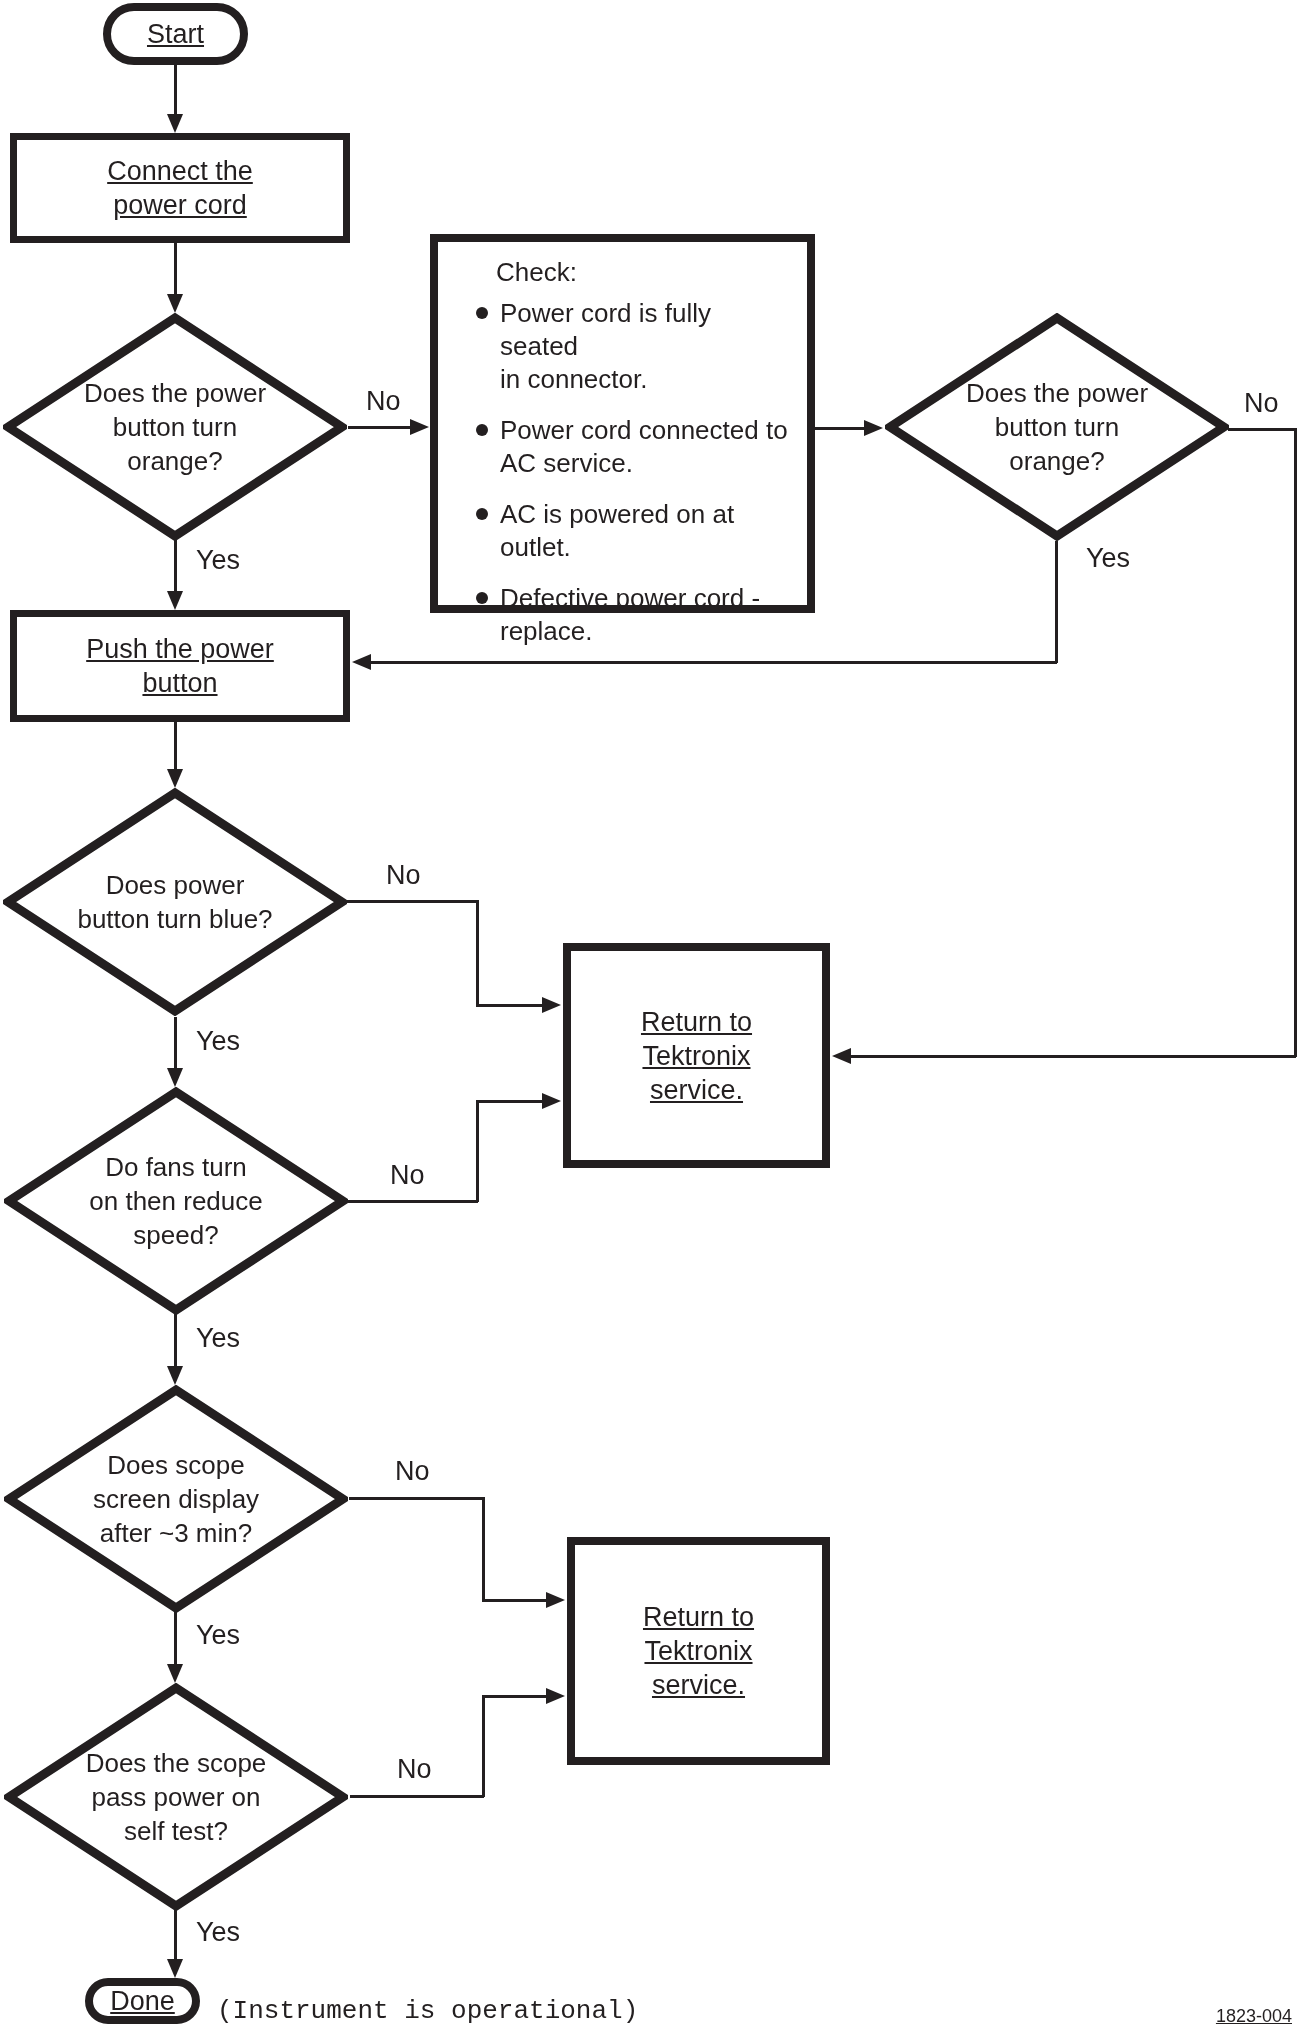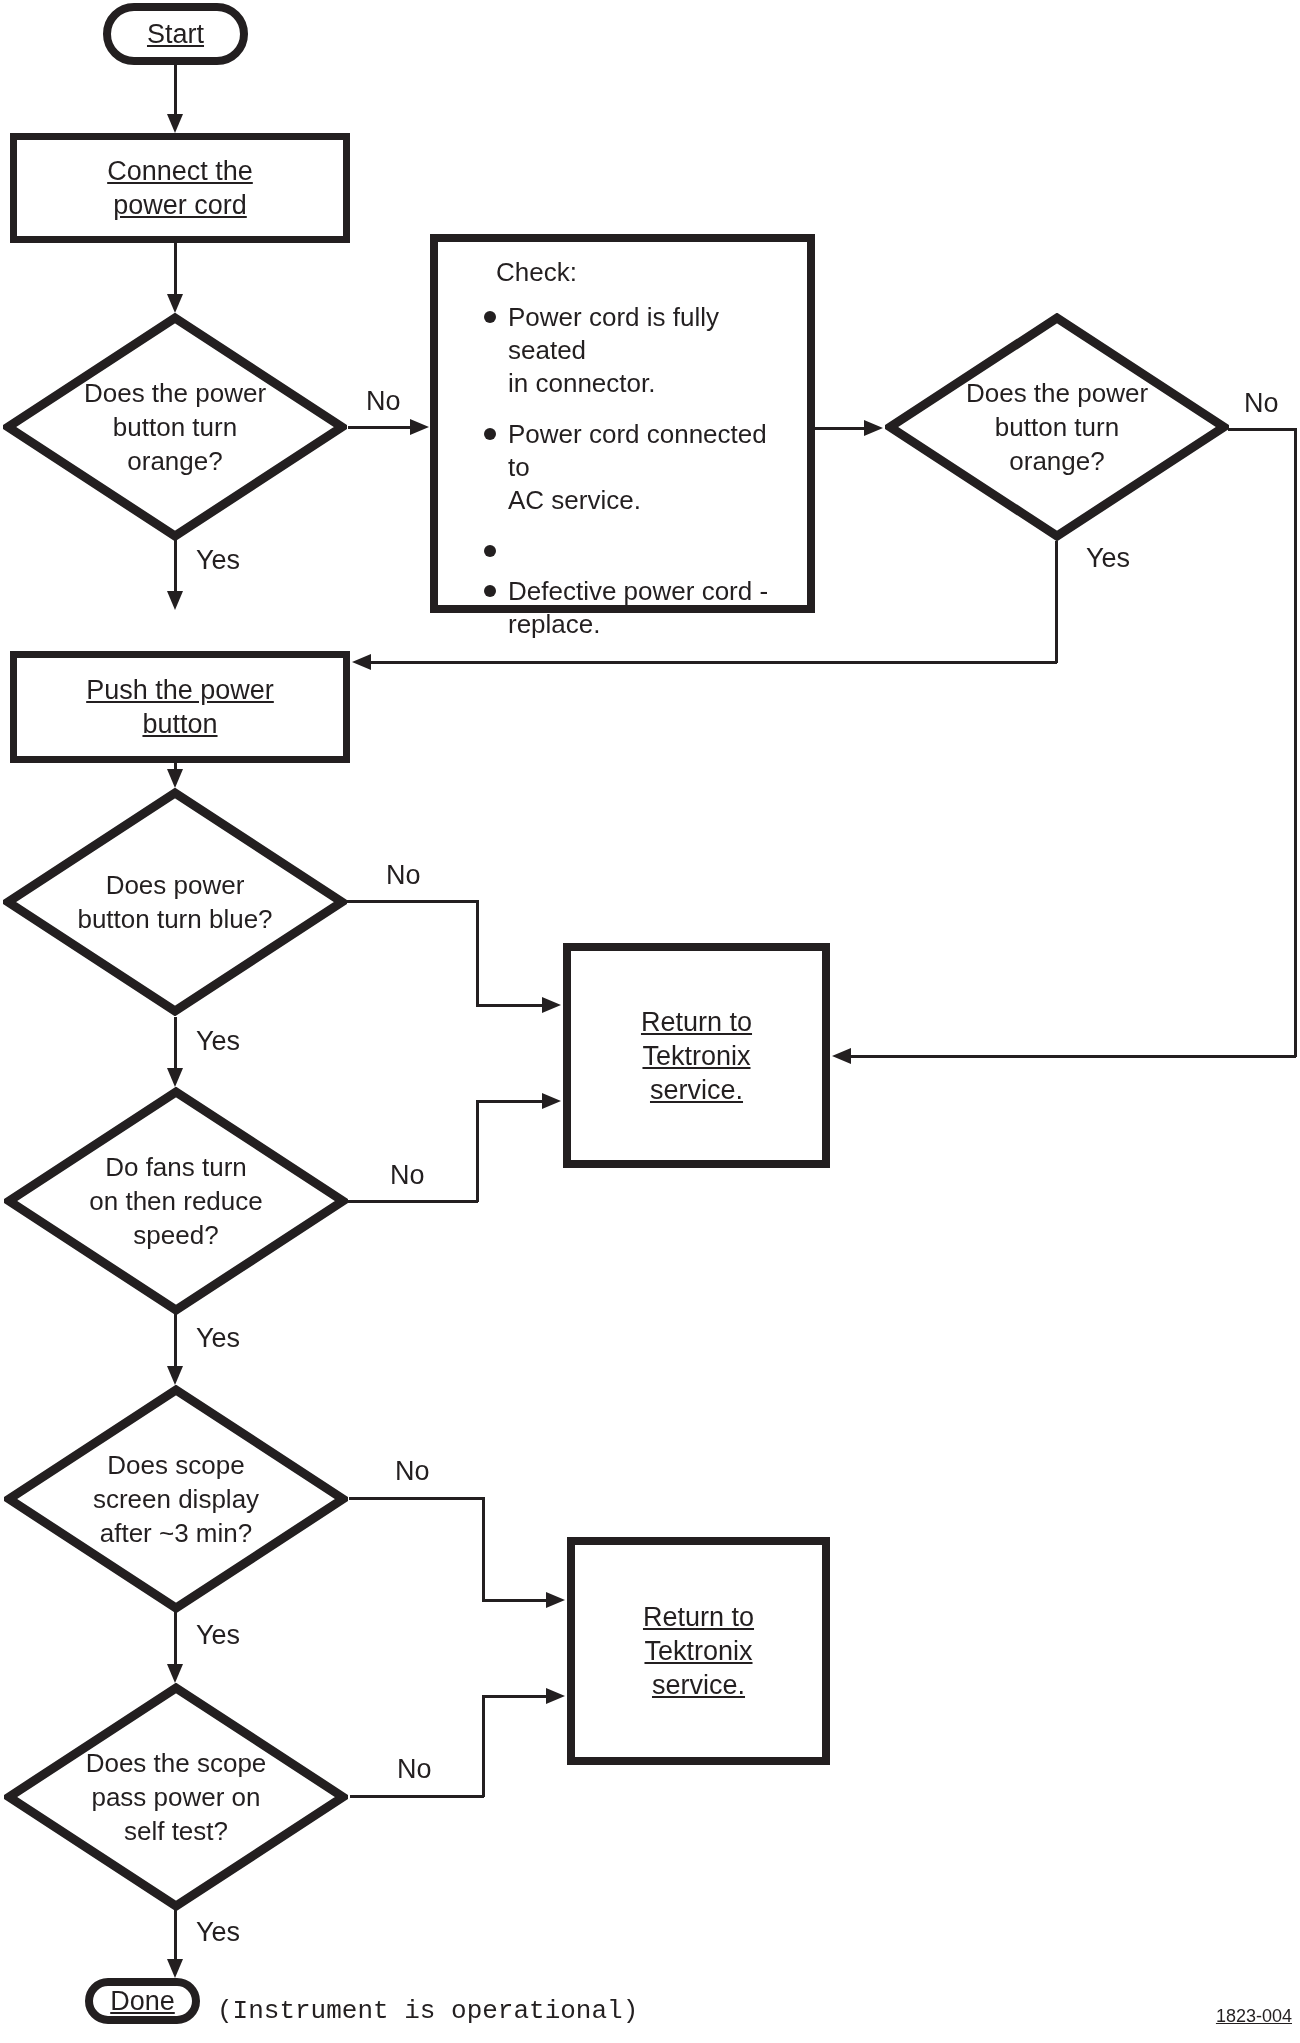--- a/index.html
+++ b/index.html
@@ -30,21 +30,21 @@
   .diamond .dlabel {
     position:absolute; inset:0; display:flex; align-items:center; justify-content:center;
     text-align:center; font-size:26px; line-height:34px; white-space:pre-line;
   }
   
   .checkbox-node {
     position:absolute; background:var(--paper); border:8px solid var(--ink);
     font-size:26px; line-height:33px; padding:14px 10px 10px 24px; text-align:left;
   }
   .checkbox-node .ck-title { margin:0 0 8px 34px; white-space:pre-line; }
-  .checkbox-node ul { list-style:none; margin:12px; padding:0; }
+  .checkbox-node ul { list-style:none; margin:4px; padding:0; }
   .checkbox-node li { display:flex; margin:0 0 18px 0; }
   .bullet-dot {
     flex:0 0 auto; width:12px; height:12px; border-radius:50%;
     background:var(--ink); margin:10px 12px 0 10px;
   }
   .ck-text { white-space:pre-line; }
   
   .edge-label { position:absolute; font-size:27px; line-height:30px; }
   .caption { position:absolute; font-size:26px;font-family:Liberation Mono, monospace; }
   .fignum { position:absolute; font-size:18px;text-decoration:underline; }
@@ -149,39 +149,41 @@
         <span class="ck-text">Power cord is fully seated
 in connector.</span>
       </li>
       <li>
         <span class="bullet-dot"></span>
         <span class="ck-text">Power cord connected to
 AC service.</span>
       </li>
       <li>
         <span class="bullet-dot"></span>
+        <span class="ck-text">AC is powered on at
+outlet.</span>
       </li>
       <li>
         <span class="bullet-dot"></span>
         <span class="ck-text">Defective power cord -
 replace.</span>
       </li>
     </ul>
   </div>
 
   <div class="diamond" style="left:885px; top:313px; width:344px; height:228px;">
     <svg width="344" height="228" viewBox="0 0 344 228">
       <polygon points="172,5 339,114 172,223 5,114" fill="#ffffff" stroke="#231f20" stroke-width="9"></polygon>
     </svg>
     <div class="dlabel">Does the power
 button turn
 orange?</div>
   </div>
 
-  <div class="node" style="left:10px; top:610px; width:340px; height:112px;margin-top:41px;">
+  <div class="node" style="left:10px; top:610px; width:340px; height:112px;">
     <span>Push the power
 button</span>
   </div>
 
   <div class="diamond" style="left:3px; top:788px; width:344px; height:228px;">
     <svg width="344" height="228" viewBox="0 0 344 228">
       <polygon points="172,5 339,114 172,223 5,114" fill="#ffffff" stroke="#231f20" stroke-width="9"></polygon>
     </svg>
     <div class="dlabel">Does power
 button turn blue?</div>

